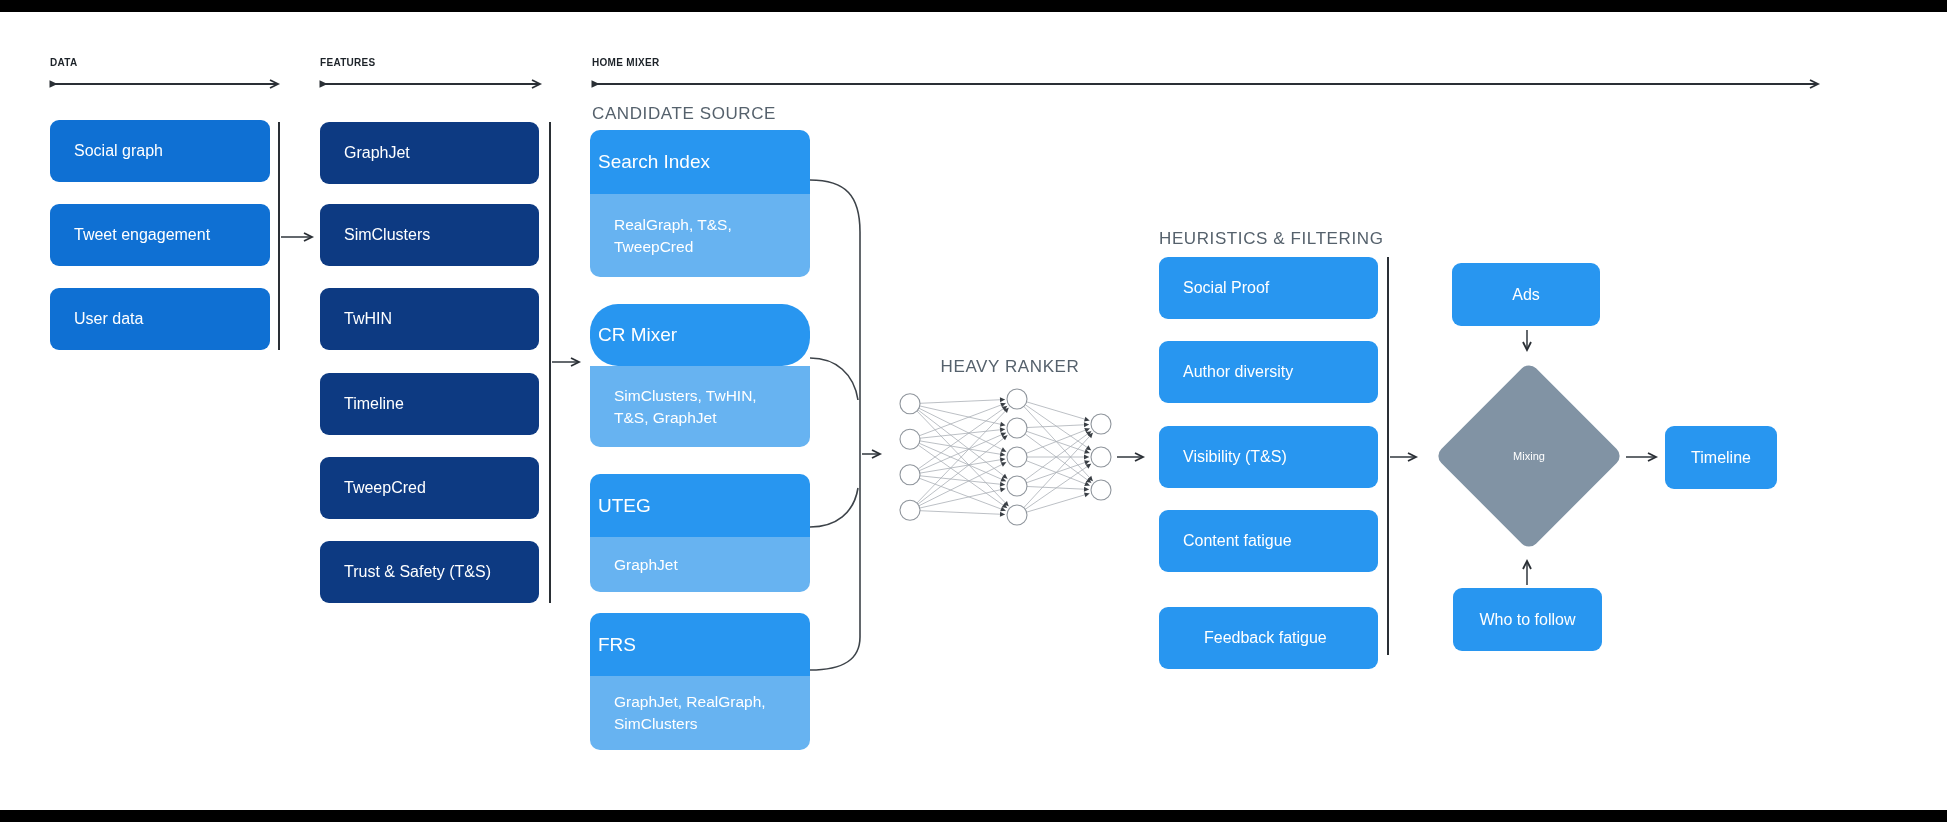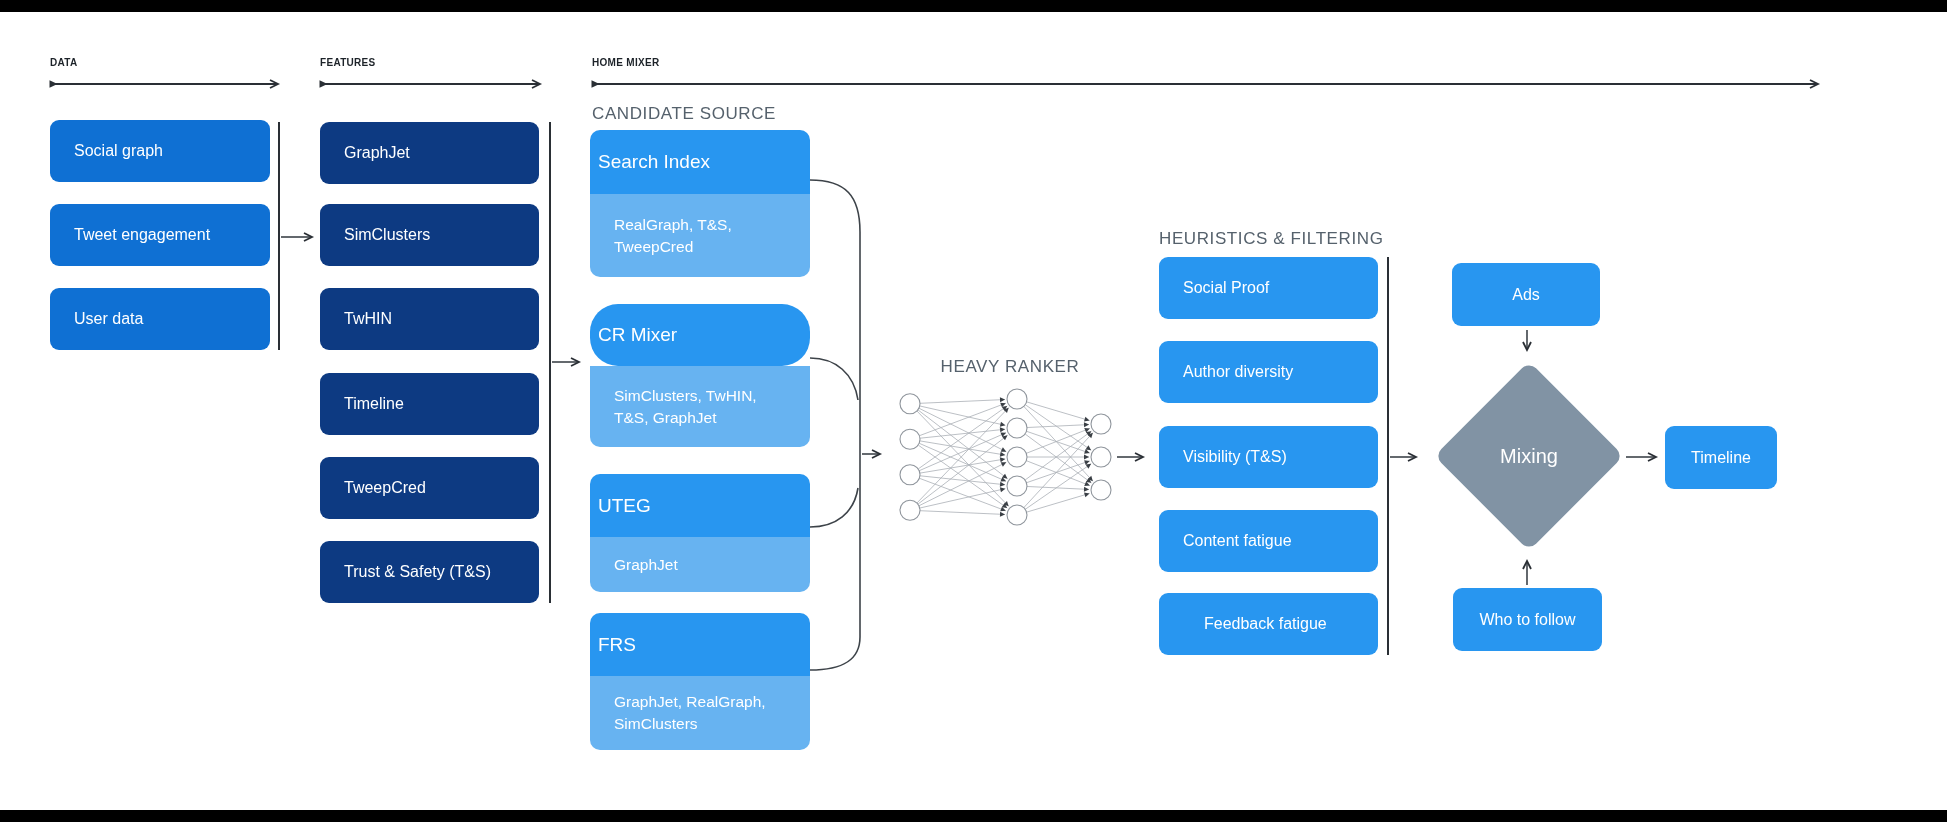--- a/index.html
+++ b/index.html
@@ -41,21 +41,21 @@
     display:flex;align-items:center;background:var(--box-light);color:#fff;
     font-size:15.5px;line-height:22px;padding:0 24px;box-sizing:border-box;
   }
 
   .diamond{
     position:absolute;left:1462px;top:389px;width:134px;height:134px;
     background:var(--diamond-gray);transform:rotate(45deg);border-radius:10px;
   }
   .diamond-label{
     position:absolute;left:1462px;top:389px;width:134px;height:134px;
-    display:flex;align-items:center;justify-content:center;color:#fff;font-size:20px;
+    display:flex;align-items:center;justify-content:center;color:#fff;font-size:11px;
   }
 
   svg.overlay{position:absolute;left:0;top:0;pointer-events:none;}
   .hline{stroke:var(--line-dark);stroke-width:2;fill:none;}
   .vline{stroke:var(--line-dark);stroke-width:2;fill:none;}
   .conn{stroke:var(--connector);stroke-width:1.6;fill:none;}
   .net-edge{stroke:var(--net-edge);stroke-width:.8;fill:none;}
   .net-node{fill:#fff;stroke:var(--net-node-stroke);stroke-width:1.1;}
 </style>
 </head>
@@ -98,21 +98,21 @@
   </div>
   <div class="card" style="top:613px;">
     <div class="card-title" style="height:63px;">FRS</div>
     <div class="card-sources" style="height:74px;">GraphJet, RealGraph, SimClusters</div>
   </div>
 
   <div class="box heur-box" style="top:257px;">Social Proof</div>
   <div class="box heur-box" style="top:341px;">Author diversity</div>
   <div class="box heur-box" style="top:426px;">Visibility (T&amp;S)</div>
   <div class="box heur-box" style="top:510px;">Content fatigue</div>
-  <div class="box heur-box" style="top:593px;padding-left:45px;">Feedback fatigue</div>
+  <div class="box heur-box" style="top:607px;padding-left:45px;">Feedback fatigue</div>
 
   <div class="box center-box" style="left:1452px;top:263px;width:148px;height:63px;">Ads</div>
   <div class="diamond"></div>
   <div class="diamond-label">Mixing</div>
   <div class="box center-box" style="left:1665px;top:426px;width:112px;height:63px;">Timeline</div>
   <div class="box center-box" style="left:1453px;top:588px;width:149px;height:63px;">Who to follow</div>
 
   <svg class="overlay" width="1947" height="822" viewBox="0 0 1947 822">
     <defs>
       <marker id="mArr" markerUnits="userSpaceOnUse" markerWidth="14" markerHeight="14" refX="11" refY="7" orient="auto">

